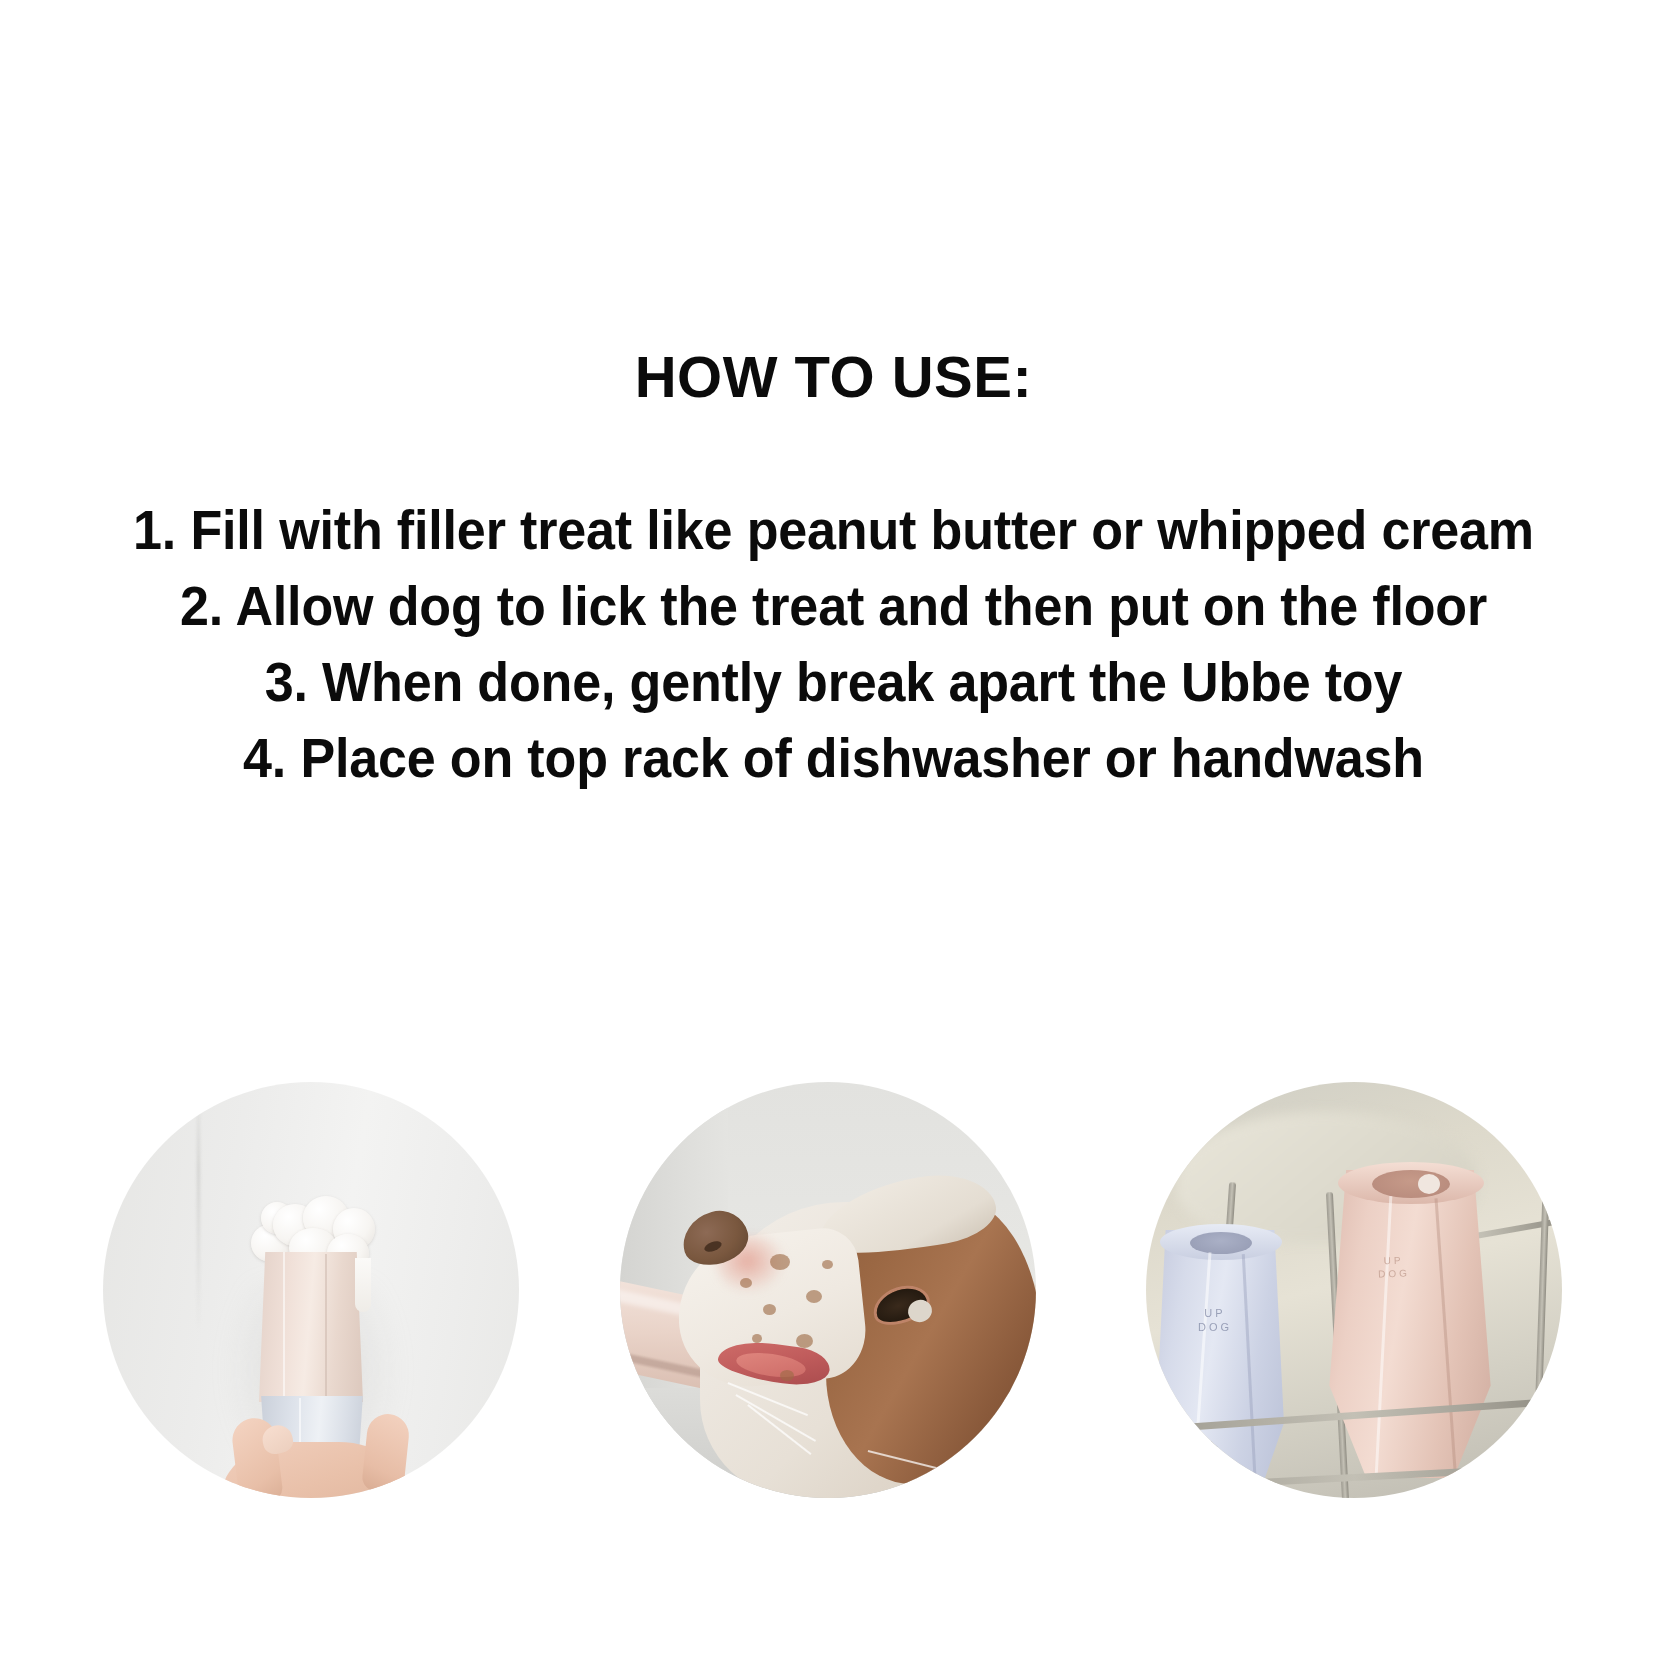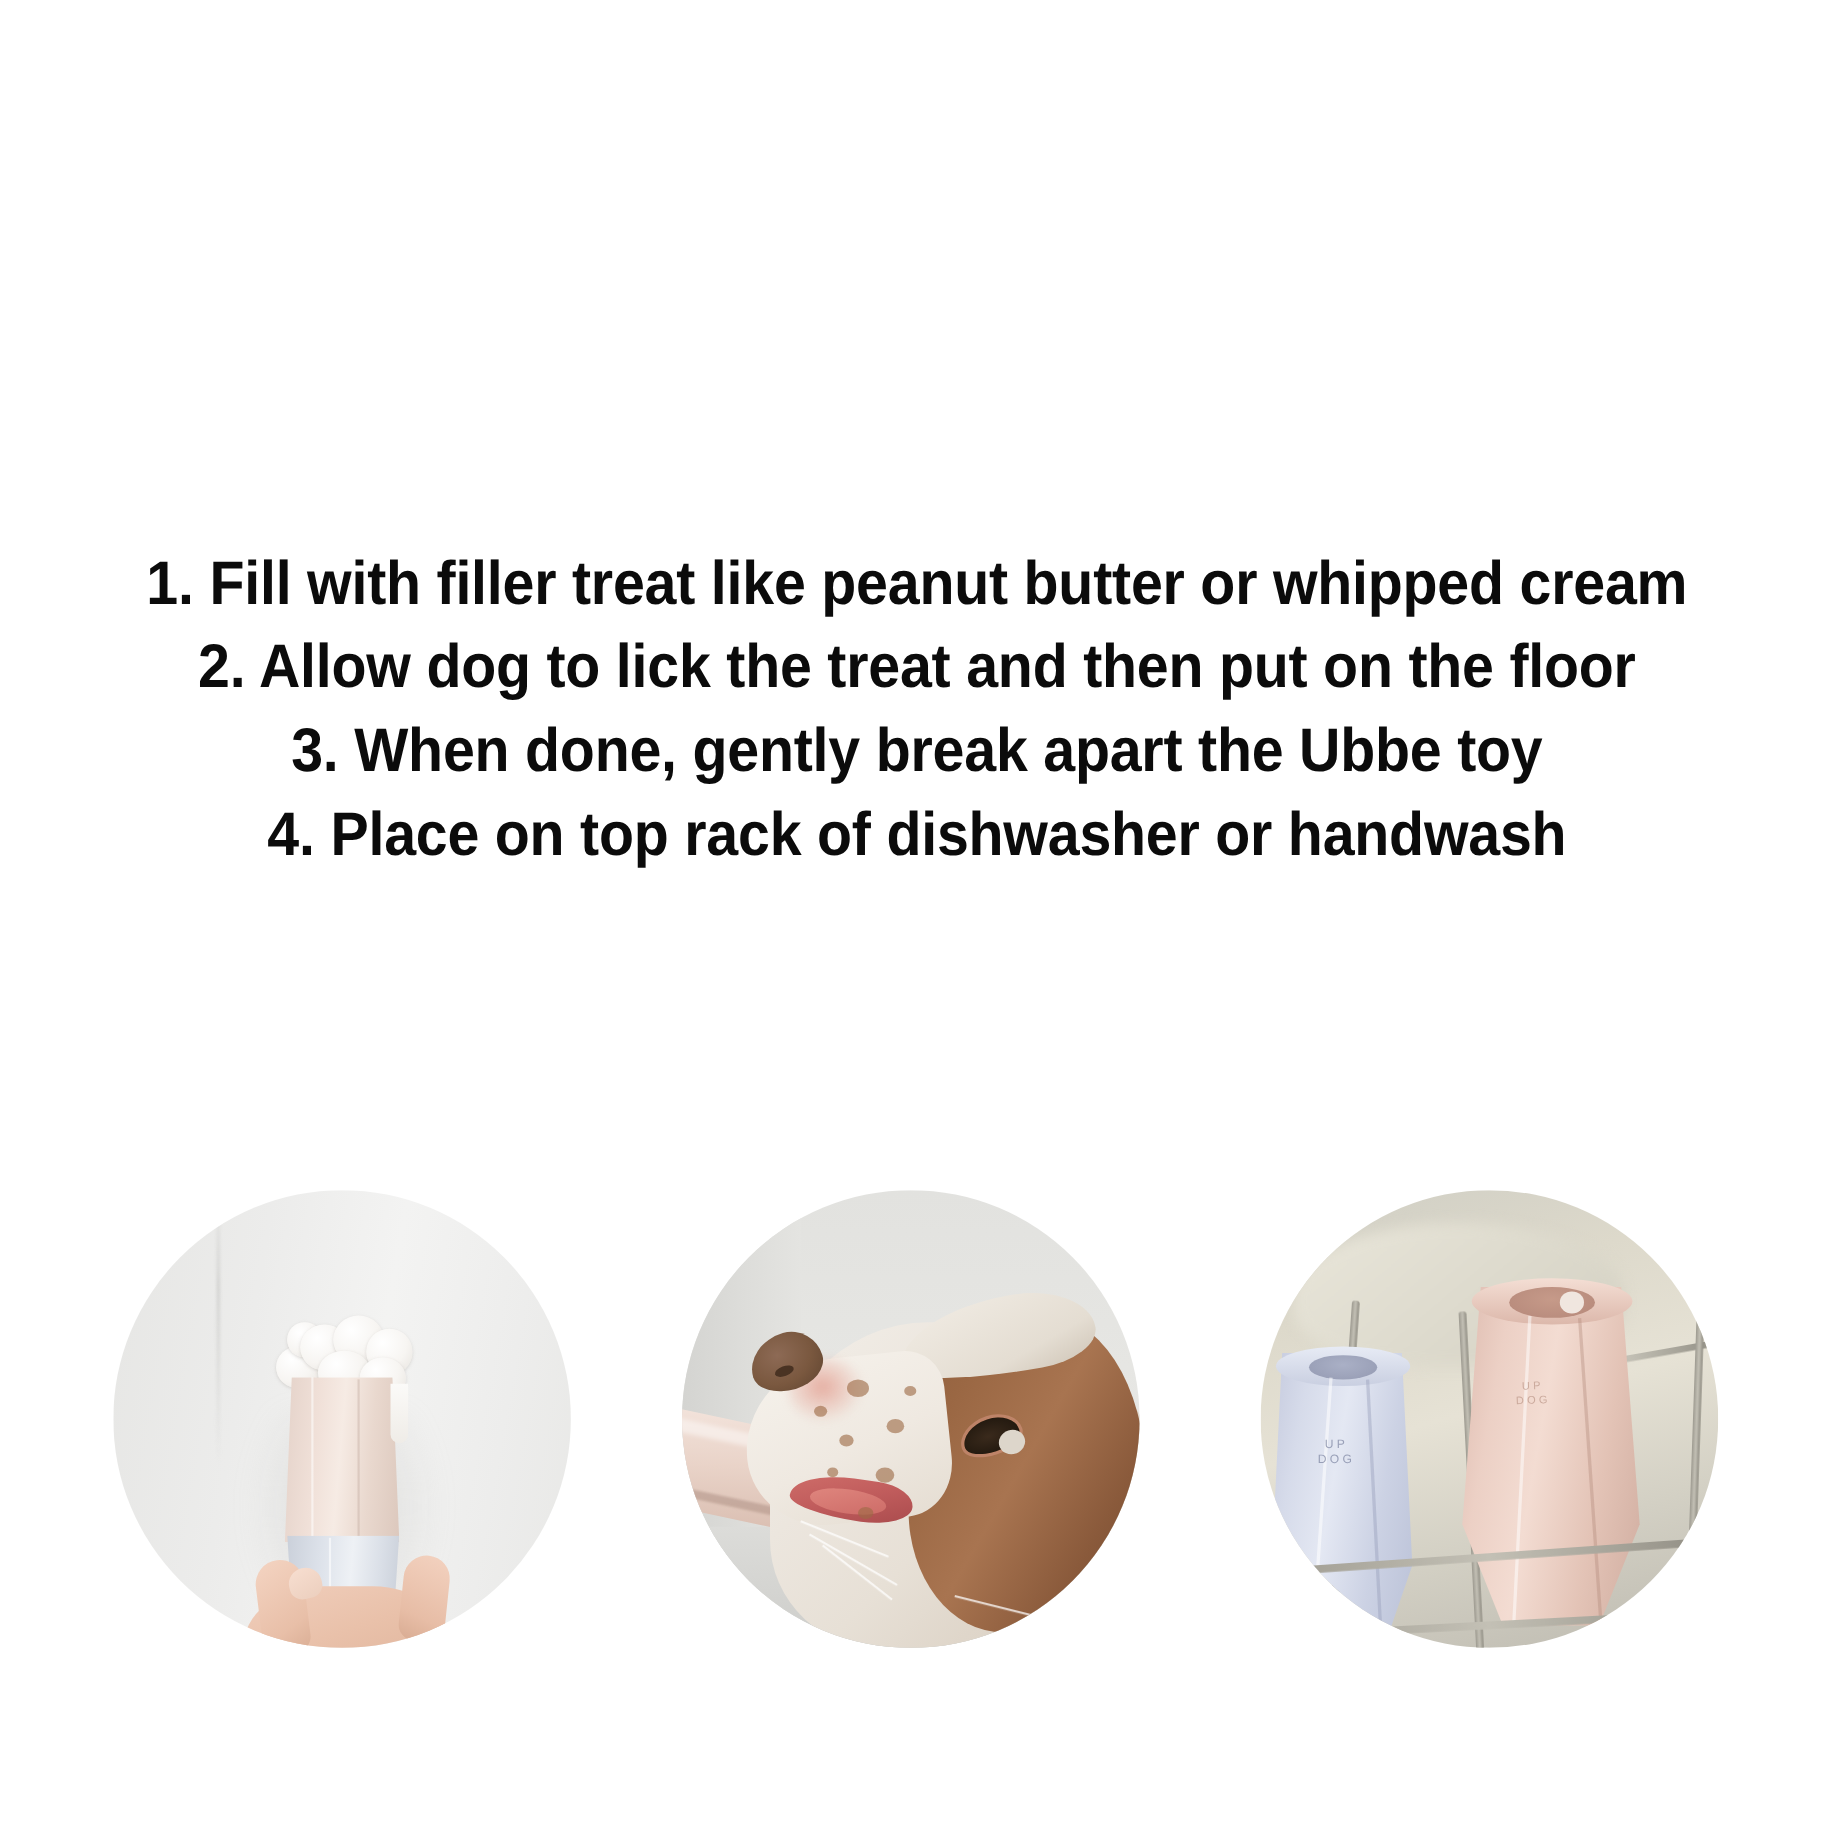--- a/index.html
+++ b/index.html
@@ -425,20 +425,21 @@
     line-height: 13px;
     text-align: center;
     transform: rotate(-2deg);
   }
 </style>
 </head>
 <body>
 
 <div class="page">
 
+  <div class="heading">HOW TO USE:</div>
 
   <div class="steps">
     <div class="step-line">1. Fill with filler treat like peanut butter or whipped cream</div>
     <div class="step-line">2. Allow dog to lick the treat and then put on the floor</div>
     <div class="step-line">3. When done, gently break apart the Ubbe toy</div>
     <div class="step-line">4. Place on top rack of dishwasher or handwash</div>
   </div>
 
   <div class="photo-row">
 

